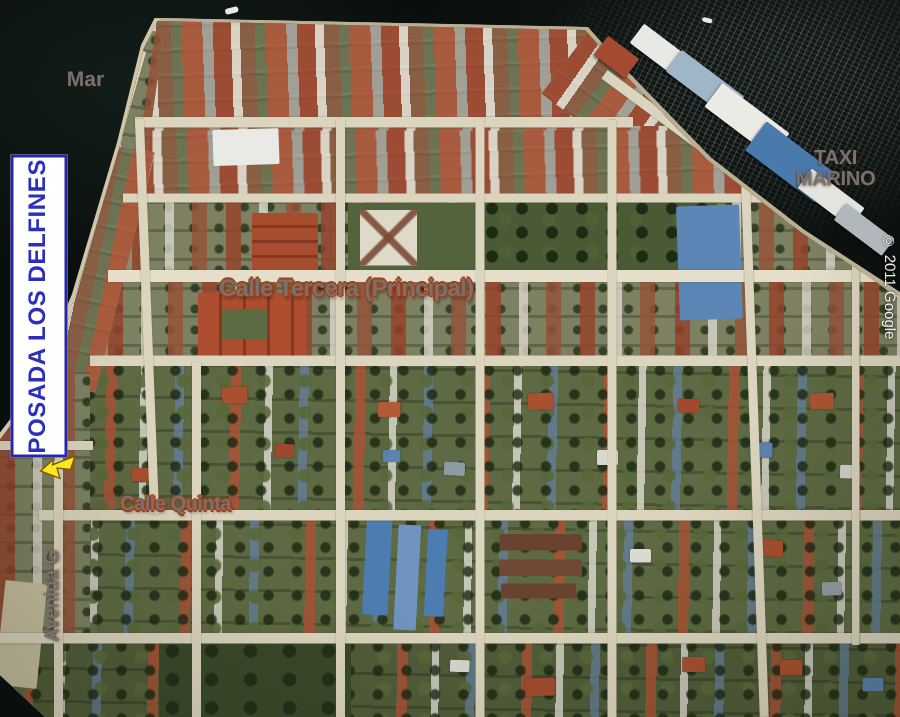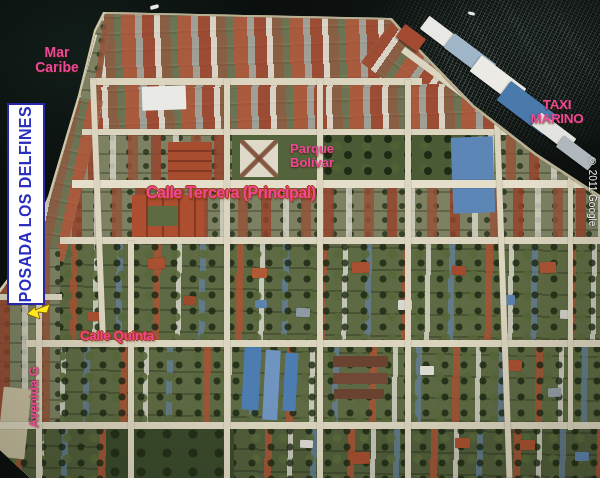--- a/index.html
+++ b/index.html
@@ -54,21 +54,21 @@
   .tx-green.dk{background-color:#505c39;}
   
   .st{position:absolute;z-index:3;background:#dbd4be;box-shadow:0 0 1px rgba(80,70,45,.55);}
   .st.main{background:#e5deca;}
   .lm{position:absolute;z-index:2;border-radius:1px;}
   .roof{position:absolute;z-index:2;border-radius:1px;box-shadow:0 0 1px rgba(0,0,0,.45);}
   .dock{position:absolute;z-index:4;border-radius:1px;box-shadow:0 1px 2px rgba(0,0,0,.6);}
   .boat{position:absolute;z-index:4;background:#e9e9e3;border-radius:2px;}
   .ridged{background-image:repeating-linear-gradient(90deg, rgba(255,255,255,.35) 0 1px, transparent 1px 5px);}
   
-  .lbl{position:absolute;z-index:10;font-weight:bold;color:#ec4899;line-height:1.07;
+  .lbl{position:absolute;z-index:10;font-weight:bold;color:#737373;line-height:1.07;
        text-shadow:0 1px 2px rgba(70,25,0,.85);white-space:nowrap;}
   .outl{text-shadow:-1px 0 #a63c10,1px 0 #a63c10,0 -1px #a63c10,0 1px #a63c10,1px 2px 2px rgba(0,0,0,.35);}
   .vflip{writing-mode:vertical-rl;transform:rotate(180deg);}
   #hotel-banner{left:7px;top:103px;width:38px;height:202px;background:#ffffff;
     border:2px solid #2626a8;box-sizing:border-box;z-index:11;
     display:flex;align-items:center;justify-content:center;}
   #hotel-banner span{font-weight:bold;font-size:16px;letter-spacing:.4px;color:#2b2fbe;}
   #google-credit{left:583px;top:156px;width:15px;height:92px;z-index:10;
     writing-mode:vertical-rl;font-size:10px;color:#efefef;
     text-shadow:0 0 2px rgba(0,0,0,.9);white-space:nowrap;}
@@ -174,36 +174,31 @@
   <div class="dock" style="left:532px;top:124px;width:44px;height:16px;background:#e3e4df;transform:rotate(37deg)"></div>
   <div class="dock" style="left:556px;top:146px;width:40px;height:14px;background:#b0b8bd;transform:rotate(37deg)"></div>
   <div class="dock" style="left:398px;top:30px;width:26px;height:16px;background:#a34a31;transform:rotate(37deg)"></div>
 
   <div class="boat" style="left:150px;top:5px;width:9px;height:4px;transform:rotate(-15deg)"></div>
   <div class="boat" style="left:468px;top:12px;width:7px;height:3px;transform:rotate(15deg)"></div>
   <div class="boat" style="left:12px;top:212px;width:7px;height:3px;transform:rotate(10deg)"></div>
 
   <div class="lbl" style="left:16px;top:45px;width:82px;text-align:center;font-size:14px">
     <span style="display:block">Mar</span>
-    <span style="display:block">Caribe</span>
   </div>
 
   <div class="abs" id="hotel-banner">
     <span class="vflip">POSADA LOS DELFINES</span>
   </div>
 
   <div class="lbl" style="left:512px;top:98px;width:90px;text-align:center;font-size:13.5px;letter-spacing:-.3px">
     <span style="display:block">TAXI</span>
     <span style="display:block">MARINO</span>
   </div>
 
-  <div class="lbl" style="left:290px;top:142px;font-size:13px">
-    <span style="display:block">Parque</span>
-    <span style="display:block">Bolívar</span>
-  </div>
 
   <div class="lbl outl" style="left:146px;top:184px;font-size:16px;letter-spacing:-.5px">Calle Tercera (Principal)</div>
 
   <div class="lbl outl" style="left:80px;top:329px;font-size:13.5px;letter-spacing:-.4px">Calle Quinta</div>
 
   <div class="lbl vflip" style="left:28px;top:350px;width:16px;height:78px;font-size:12.5px">Avenida G</div>
 
 
   <div class="abs" id="google-credit">© 2011 Google</div>
 

